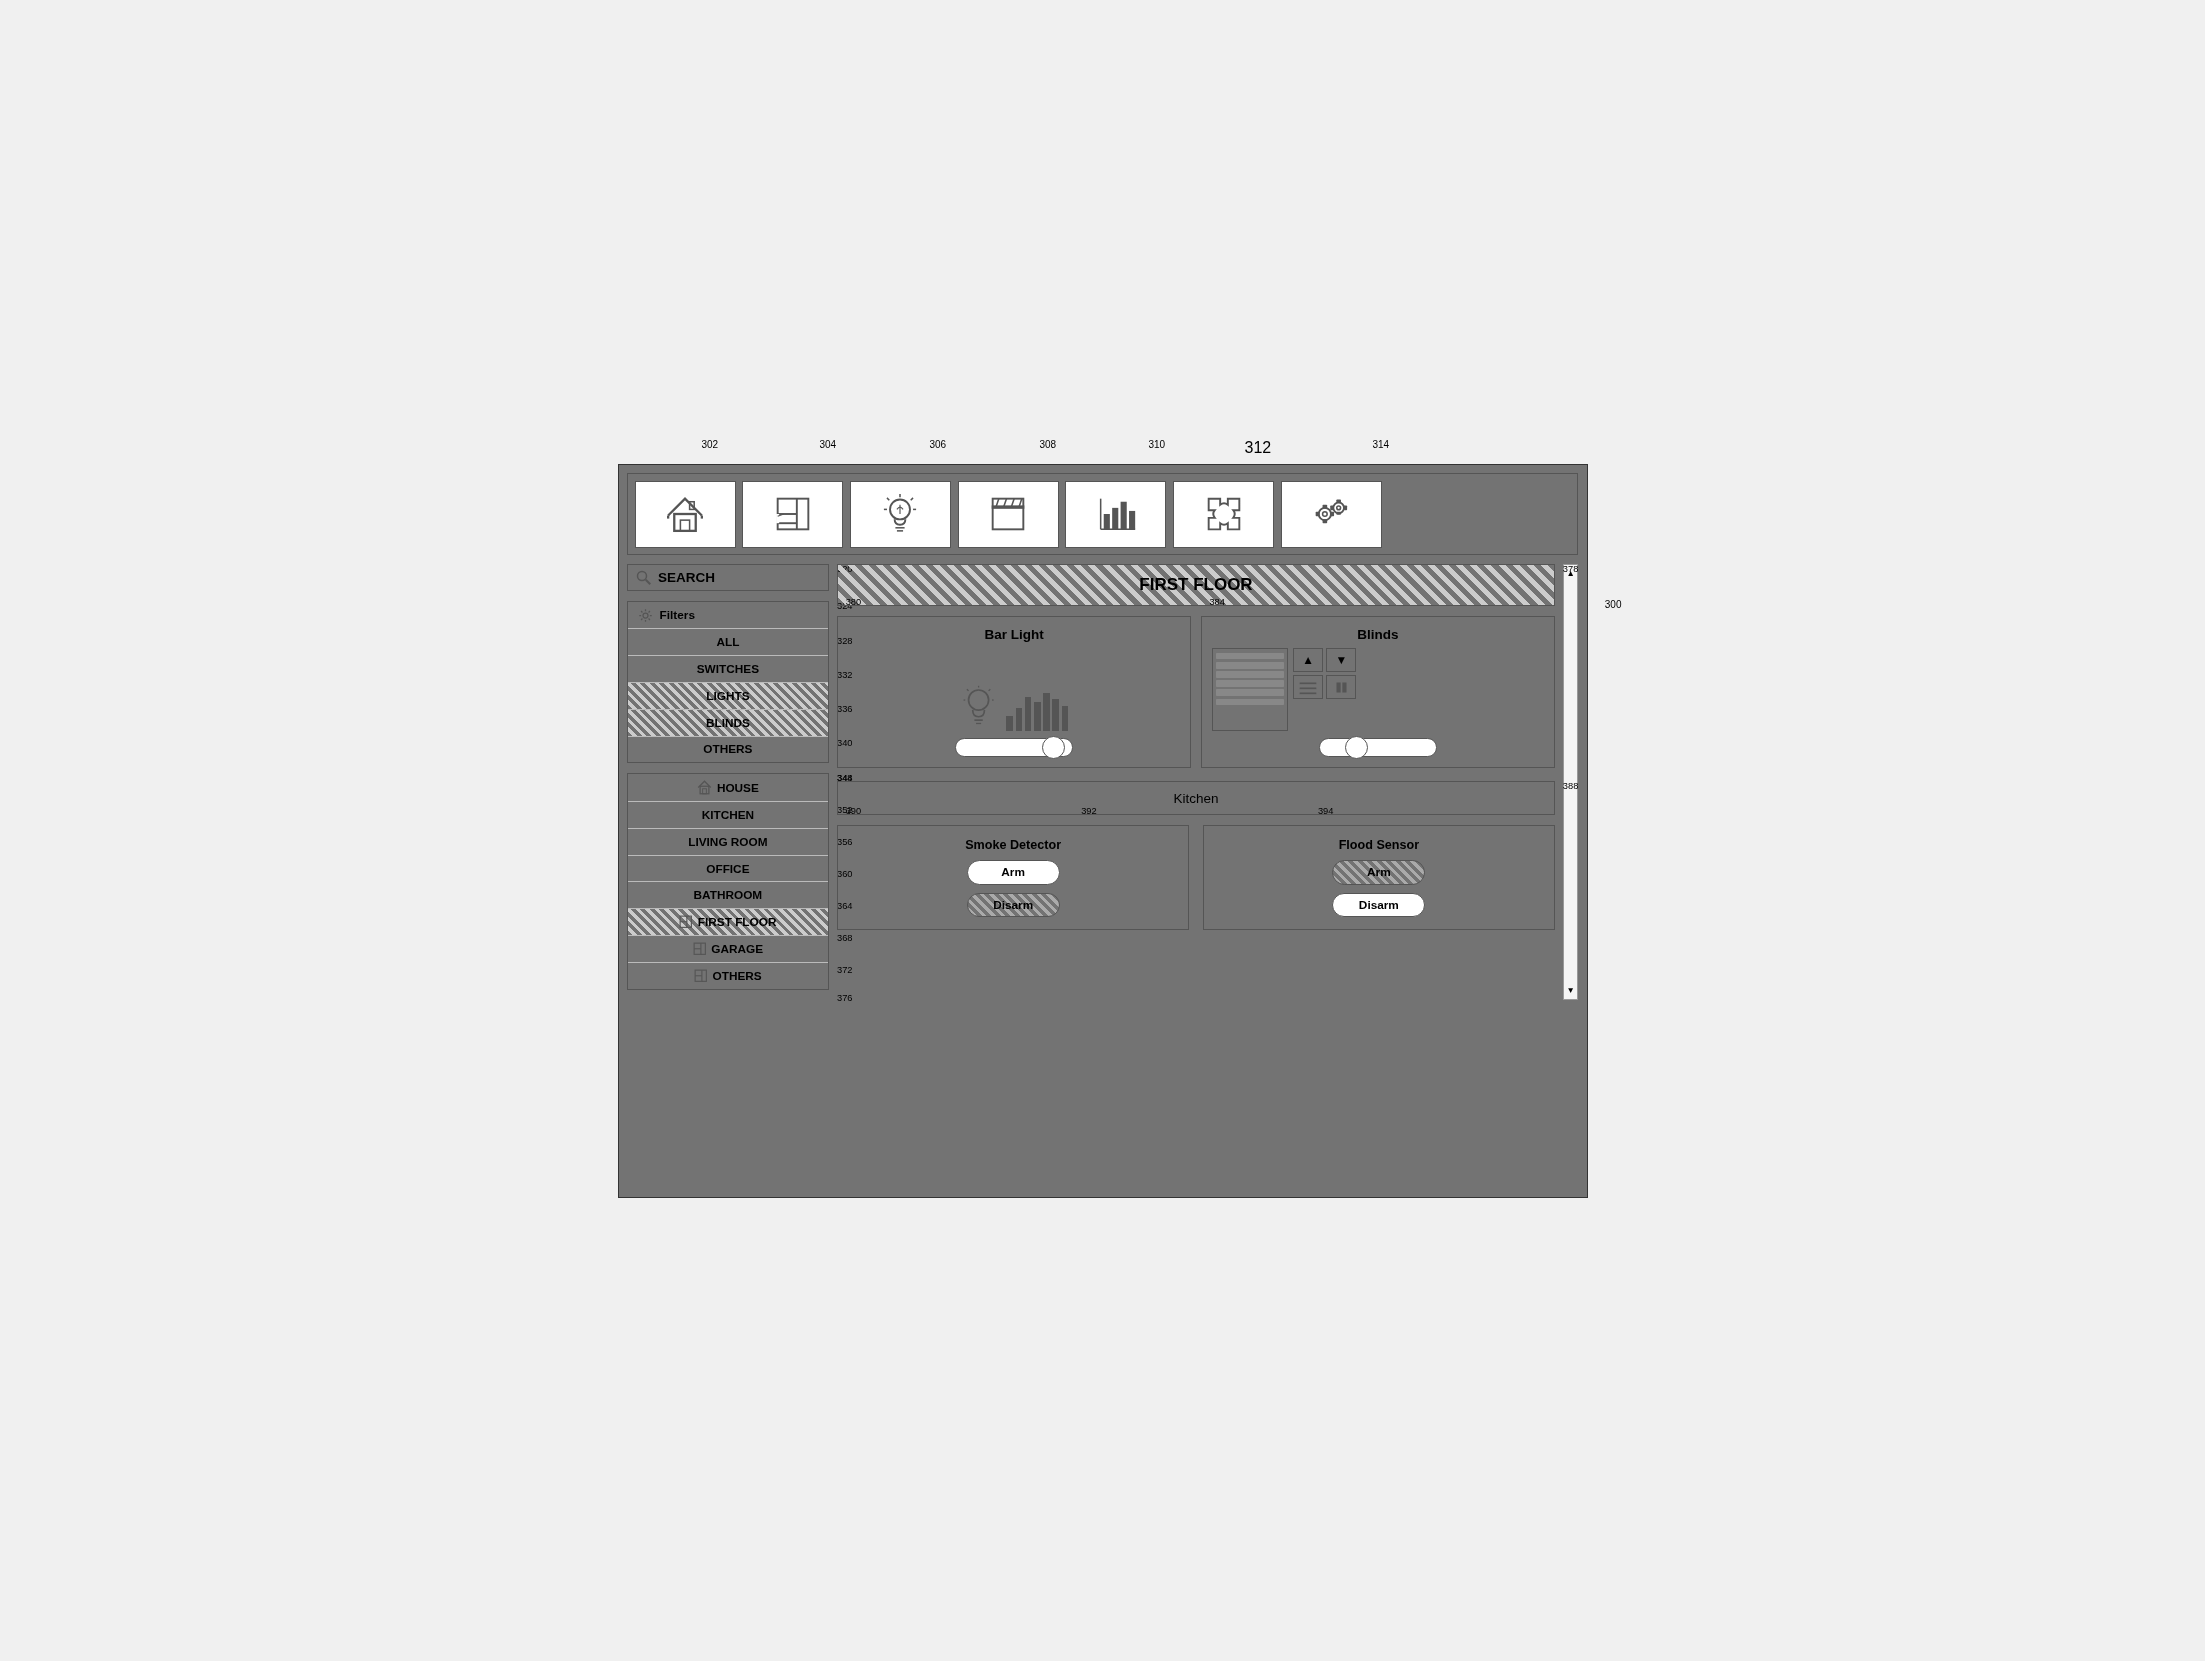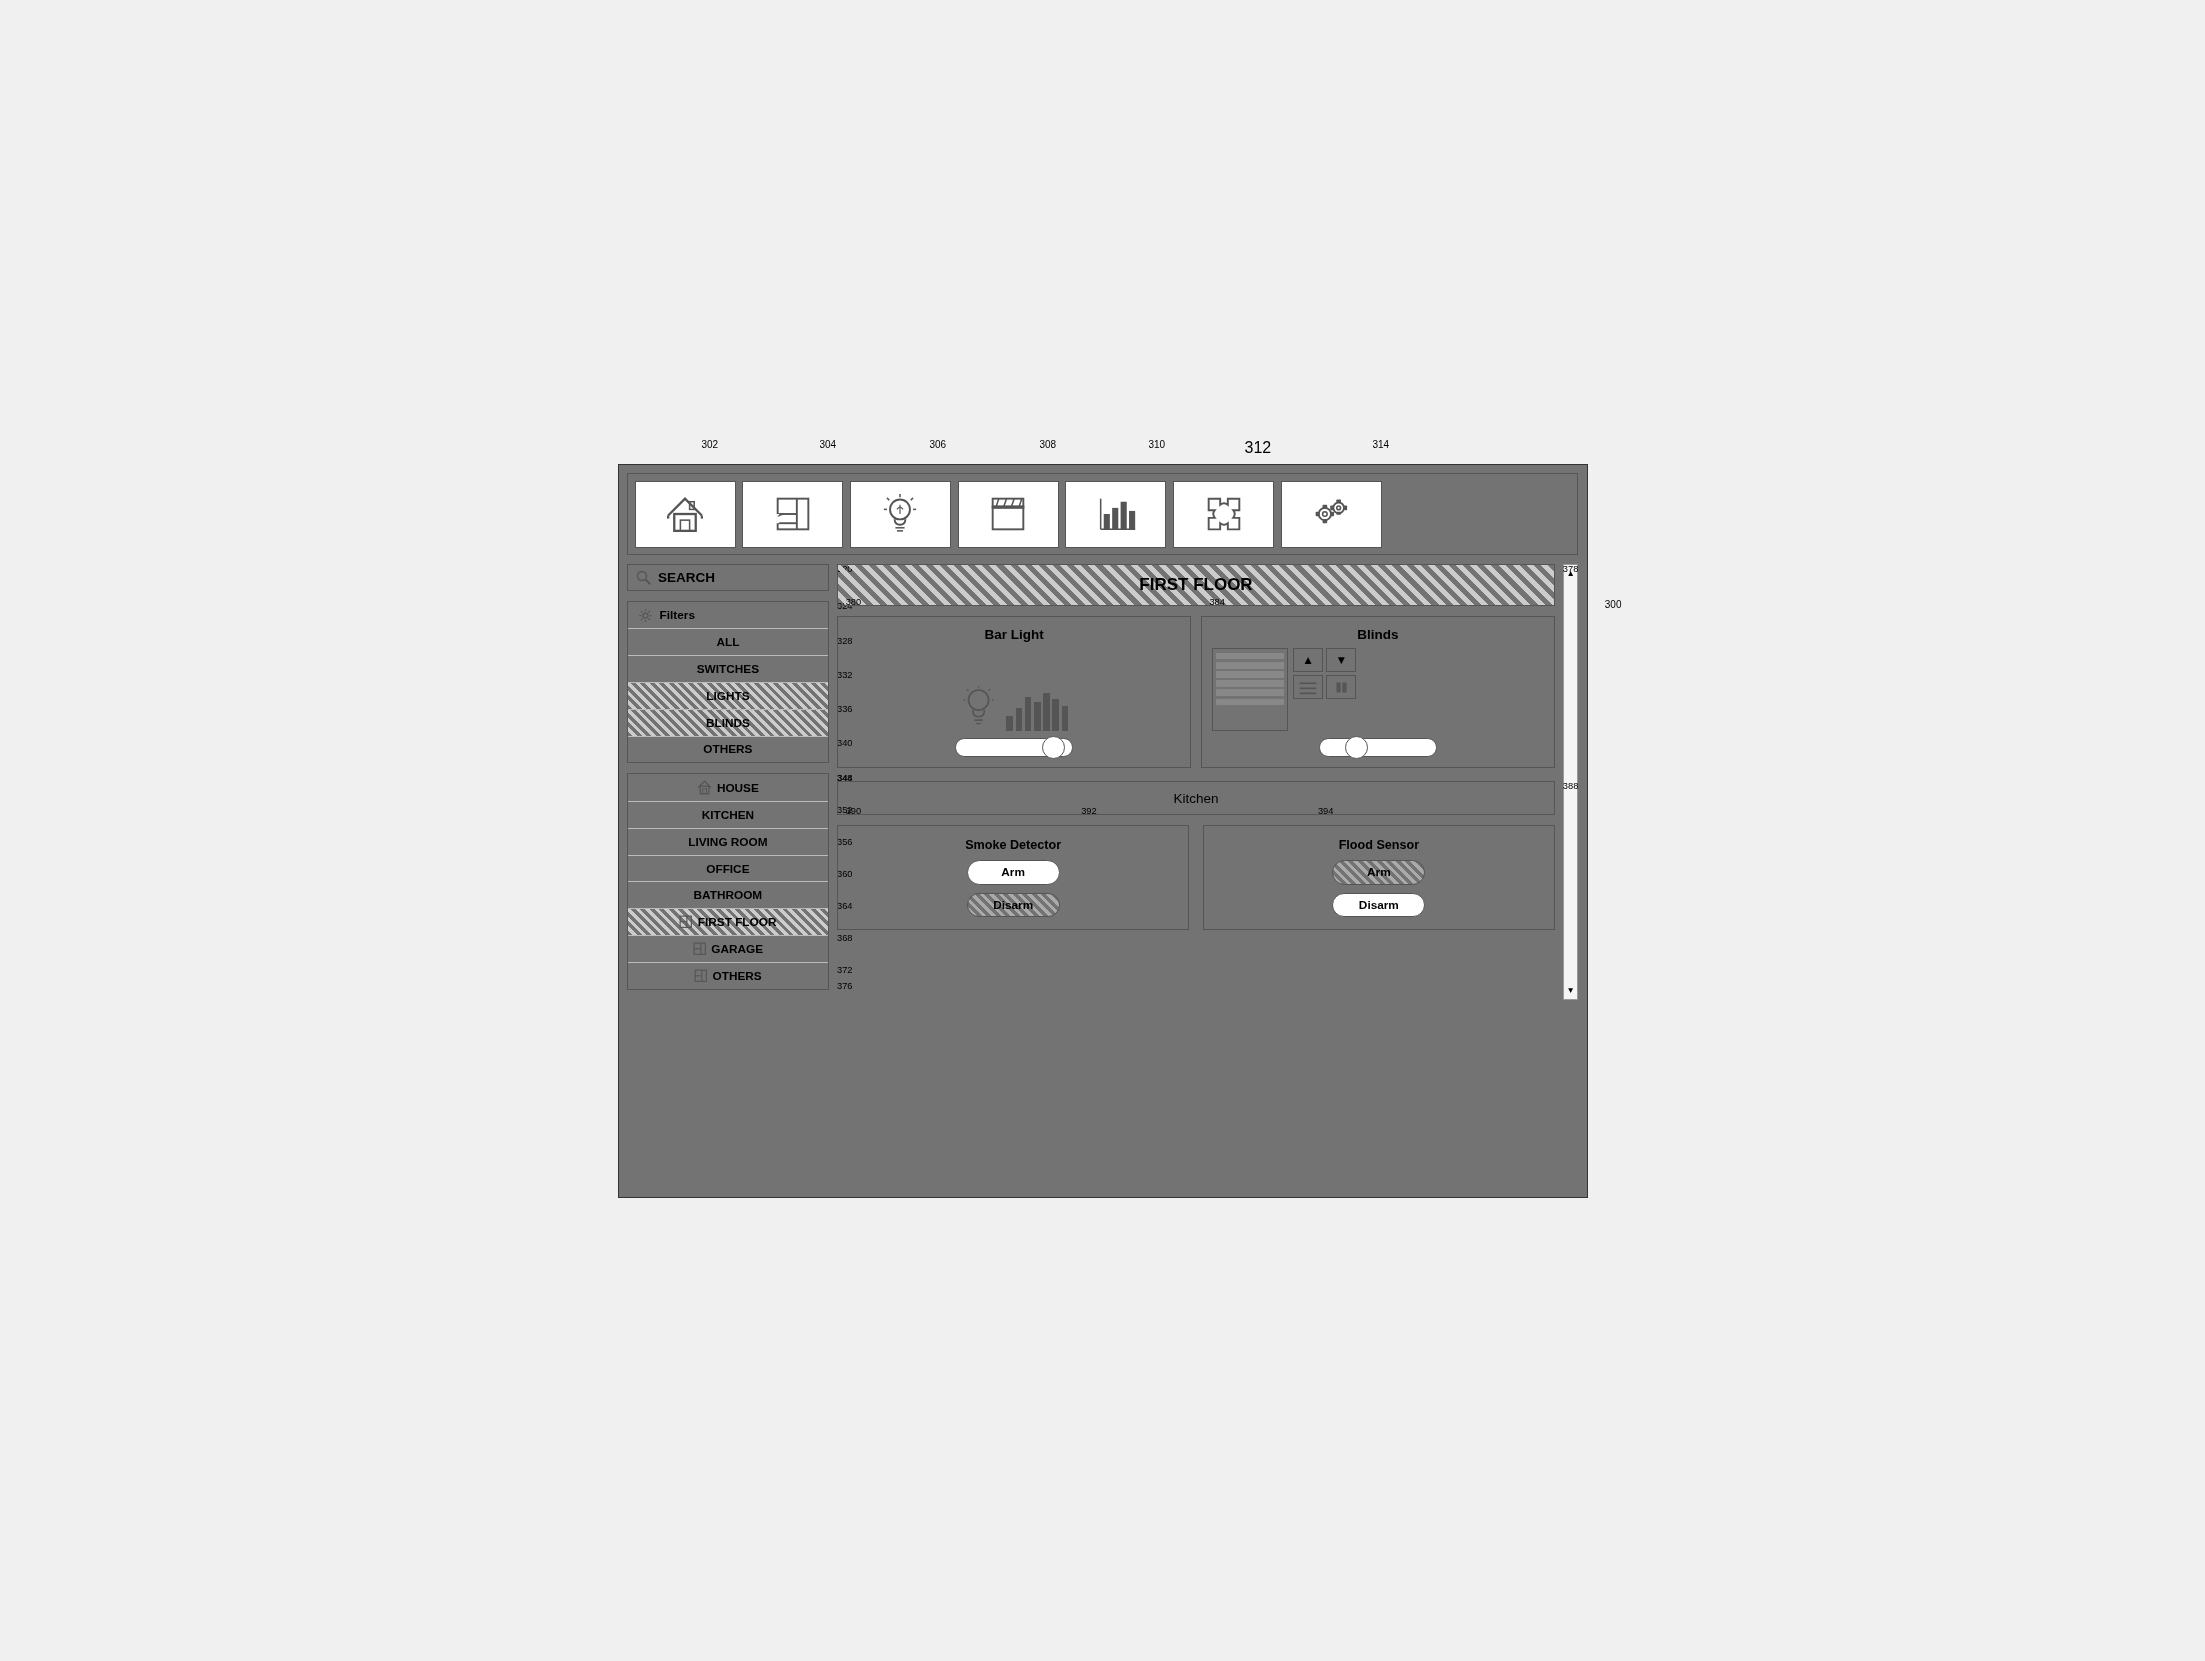--- a/index.html
+++ b/index.html
@@ -472,21 +472,21 @@
             <span>OTHERS</span>
           </div>
         </div>
         <div style="position:absolute; right:-23.6px; top:0; font-size:9.3px;">348</div>
         <div style="position:absolute; right:-23.6px; top:32px; font-size:9.3px;">352</div>
         <div style="position:absolute; right:-23.6px; top:64px; font-size:9.3px;">356</div>
         <div style="position:absolute; right:-23.6px; top:96px; font-size:9.3px;">360</div>
         <div style="position:absolute; right:-23.6px; top:128px; font-size:9.3px;">364</div>
         <div style="position:absolute; right:-23.6px; top:160px; font-size:9.3px;">368</div>
         <div style="position:absolute; right:-23.6px; top:192px; font-size:9.3px;">372</div>
-        <div style="position:absolute; right:-23.6px; top:208px; font-size:9.3px;">376</div>
+        <div style="position:absolute; right:-23.6px; top:220px; font-size:9.3px;">376</div>
       </div>
 
     </div>
 
     <div class="content">
 
       <div style="position:relative; margin-bottom:10px;">
         <div class="floor-banner">
           <span>FIRST FLOOR</span>
         </div>

